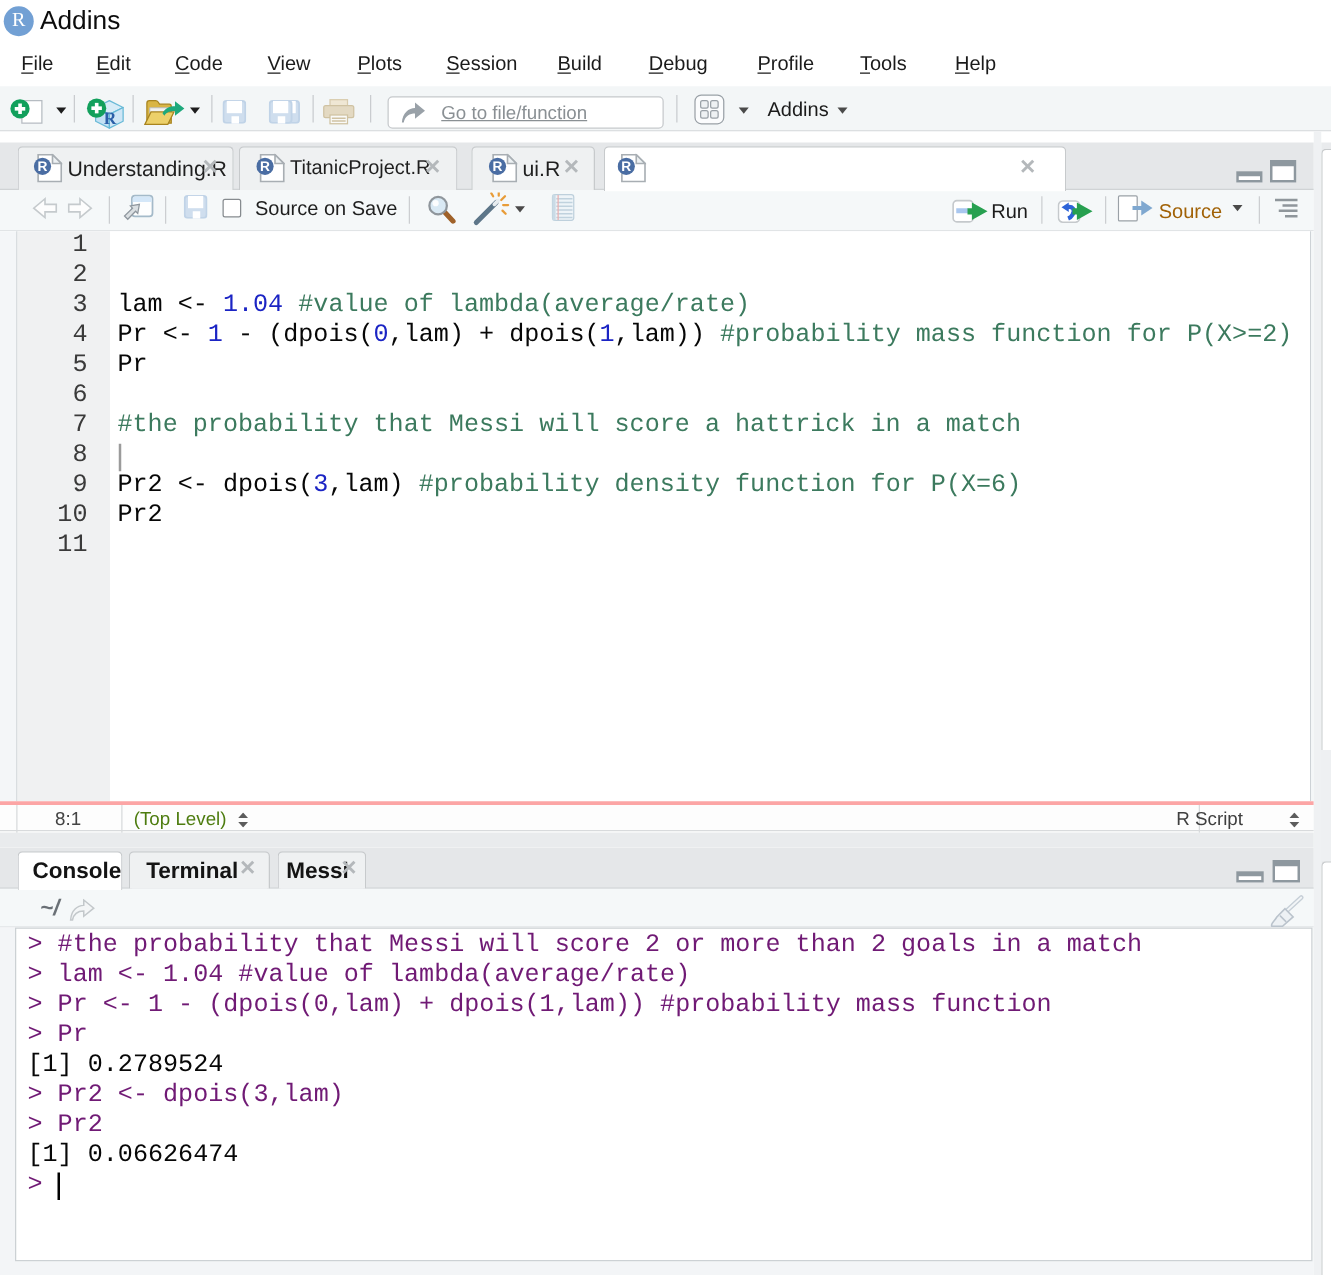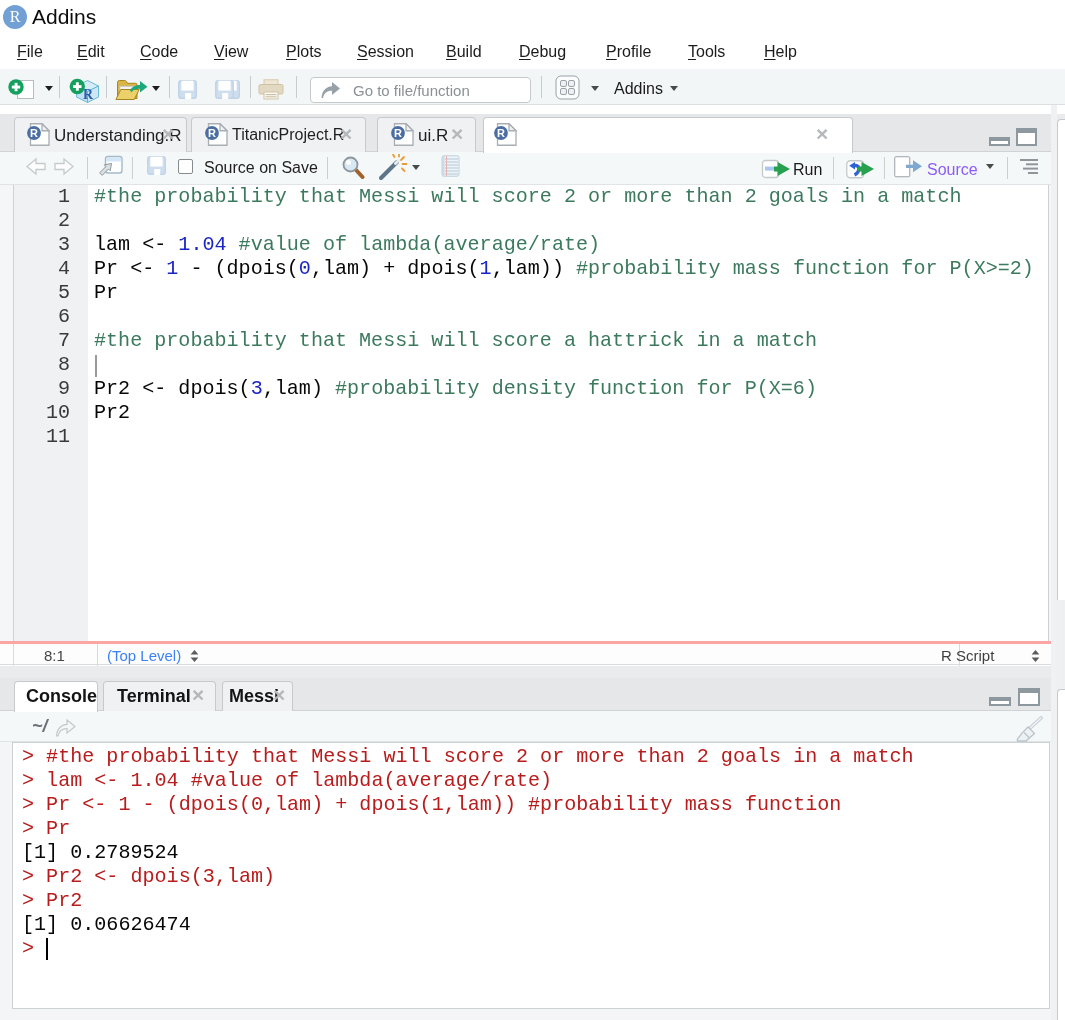--- a/index.html
+++ b/index.html
@@ -12,21 +12,21 @@
   #apptitle { left:32px; top:5px; font-size:21px; color:#0c0c0c; }
   
   .menu { top:43px; font-size:16px; color:#1b1b1b; }
   .menu u { text-decoration:underline; text-underline-offset:2px; }
   
   #toolbar { left:0; top:69px; width:1065px; height:36px; background:#f3f6f7; border-bottom:1px solid #dcdfe1; }
   .tsep { position:absolute; top:7px; width:1px; height:22px; background:#c9cccf; }
   .caret { position:absolute; width:0; height:0; border-left:4.8px solid transparent; border-right:4.8px solid transparent; border-top:5.5px solid #1d1d1d; }
   .caret.gray { border-top-color:#4a4a4a; }
   #gotobox { left:310px; top:8px; width:221px; height:26px; background:#fff; border:1px solid #c6c9cc; border-radius:4px; }
-  #gotobox span { position:absolute; left:42px; top:4px; font-size:15px; color:#8a9094; }
+  #gotobox span { position:absolute; left:42px; top:4px; font-size:15px; color:#8a9094;text-decoration:underline; }
   #addins { left:614px; top:11px; font-size:16px; color:#1b1b1b; }
   
   #editorpane { left:0; top:114px; width:1051px; height:551px; }
   #etabbar { left:0; top:0; width:1051px; height:38px; background:#e5e7e9; border-bottom:1px solid #d0d3d5; }
   .tab { position:absolute; top:3px; height:35px; background:#eff1f2; border:1px solid #c7cacc; border-bottom:none; border-radius:4px 4px 0 0; }
   .tab.active { background:#fff; height:36px; z-index:3; }
   .tab .tlabel { position:absolute; top:8px; font-size:17px; color:#1f1f1f; white-space:nowrap; }
   .tab .tx { position:absolute; top:4px; font-size:21px; font-weight:bold; color:#b4b8bb; }
   .ricon { position:absolute; top:5px; width:23px; height:23px; }
   #etoolbar { left:0; top:38px; width:1051px; height:33px; background:#f5f8f9; border-bottom:1px solid #e1e4e6; }
@@ -45,21 +45,21 @@
   #statusbar { left:0; top:527px; width:1051px; height:24px; background:#fdfdfd; border-top:3px solid #fca5a5; border-bottom:1px solid #d8dadc; font-size:15px; color:#444; }
   
   #consolepane { left:0; top:678px; width:1051px; height:342px; background:#fff; }
   #ctabbar { left:0; top:0; width:1051px; height:33px; background:#e5e7e9; border-bottom:1px solid #d0d3d5; }
   .ctab { position:absolute; top:3px; height:30px; background:#eff1f2; border:1px solid #c7cacc; border-bottom:none; border-radius:4px 4px 0 0; }
   .ctab.active { background:#fff; height:31px; z-index:3; }
   .ctab .tlabel { position:absolute; top:4px; font-size:18px; font-weight:bold; color:#141414; white-space:nowrap; }
   .ctab .tx { position:absolute; top:1px; font-size:21px; font-weight:bold; color:#b4b8bb; }
   #ctoolbar { left:0; top:33px; width:1051px; height:31px; background:#f5f8f9; border-bottom:1px solid #e1e4e6; }
   #consoletext { left:22px; top:67px; font-family:"Liberation Mono", monospace; font-size:20.08px; line-height:24px; color:#070707; white-space:pre; }
-  #consoletext .b { color:#b91c1c; }
+  #consoletext .b { color:#701a75; }
   #ccaret { left:46px; top:260px; width:2px; height:22px; background:#000; }
   
   #sliver-gap { left:1051px; top:105px; width:6px; height:915px; background:#eff1f3; }
   #sliver { left:1057px; top:114px; width:8px; height:906px; background:#e9ebed; }
 </style>
 </head>
 <body>
 
   <div class="abs" id="logo">
     <span>R</span>
@@ -267,21 +267,21 @@
         <path d="M3.2,7.8 L9,4 L9,11.6 Z" fill="#2e64d8"></path>
         <path d="M7.5,7.8 C12,6.8 14.5,9.5 12,13.8 C11.2,15.2 10,16.2 8.5,16.8" fill="none" stroke="#2e64d8" stroke-width="3.4"></path>
         <path d="M12,8.5 L15.5,8.5 L15.5,4 L28,11 L15.5,18 L15.5,13.5 L12,13.5 Z" fill="#27a050"></path>
       </svg>
       <div class="esep" style="left:884px"></div>
 
       <svg class="abs" style="left:894px;top:4px" width="30" height="22" viewBox="0 0 30 22">
         <rect x="0.75" y="0.75" width="15" height="20" rx="1" fill="#fff" stroke="#9aa1a7"></rect>
         <path d="M12,8.7 L19,8.7 L19,4.3 L28,10.3 L19,16.3 L19,11.9 L12,11.9 Z" fill="#7fa8d0"></path>
       </svg>
-      <div class="abs" style="left:927px;top:9px;font-size:16px;color:#8b5cf6">Source</div>
+      <div class="abs" style="left:927px;top:9px;font-size:16px;color:#a16207">Source</div>
       <div class="caret gray" style="left:986px;top:12px;border-left-width:4px;border-right-width:4px;border-top-width:5px"></div>
       <div class="esep" style="left:1007px"></div>
 
       <svg class="abs" style="left:1019px;top:6px" width="20" height="18" viewBox="0 0 20 18">
         <g stroke="#8f969b" stroke-width="2">
           <line x1="1" y1="2" x2="19" y2="2"></line>
           <line x1="7" y1="6.3" x2="19" y2="6.3"></line>
           <line x1="4" y1="10.6" x2="19" y2="10.6"></line>
           <line x1="9" y1="15" x2="19" y2="15"></line>
         </g>
@@ -296,38 +296,38 @@
 2
 3
 4
 5
 6
 7
 8
 9
 10
 11</div>
-      <div class="abs" id="code"><span class="c">#the probability that Messi will score 2 or more than 2 goals in a match</span>
+      <div class="abs" id="code">
 
 lam &lt;- <span class="n">1.04</span> <span class="c">#value of lambda(average/rate)</span>
 Pr &lt;- <span class="n">1</span> - (dpois(<span class="n">0</span>,lam) + dpois(<span class="n">1</span>,lam)) <span class="c">#probability mass function for P(X&gt;=2)</span>
 Pr
 
 <span class="c">#the probability that Messi will score a hattrick in a match</span>
 
 Pr2 &lt;- dpois(<span class="n">3</span>,lam) <span class="c">#probability density function for P(X=6)</span>
 Pr2
 </div>
       <div class="abs" id="ecaret"></div>
     </div>
     <div class="abs" id="statusbar">
       <div class="abs" style="left:13px;top:0;width:1px;height:23px;background:#d8dadc"></div>
       <div class="abs" style="left:44px;top:3px">8:1</div>
       <div class="abs" style="left:97px;top:0;width:1px;height:23px;background:#d8dadc"></div>
-      <div class="abs" style="left:107px;top:3px;color:#3b82f6">(Top Level)</div>
+      <div class="abs" style="left:107px;top:3px;color:#4d7c0f">(Top Level)</div>
       <svg class="abs" style="left:190px;top:6px" width="9" height="12" viewBox="0 0 9 12">
         <path d="M4.5,0 L8.4,4.4 L0.6,4.4 Z" fill="#5c5c5c"></path>
         <path d="M0.6,7.6 L8.4,7.6 L4.5,12 Z" fill="#5c5c5c"></path>
       </svg>
       <div class="abs" style="left:959px;top:0;width:1px;height:23px;background:#d8dadc"></div>
       <div class="abs" style="left:941px;top:3px;color:#3f3f3f">R Script</div>
       <svg class="abs" style="left:1031px;top:6px" width="9" height="12" viewBox="0 0 9 12">
         <path d="M4.5,0 L8.4,4.4 L0.6,4.4 Z" fill="#5c5c5c"></path>
         <path d="M0.6,7.6 L8.4,7.6 L4.5,12 Z" fill="#5c5c5c"></path>
       </svg>

